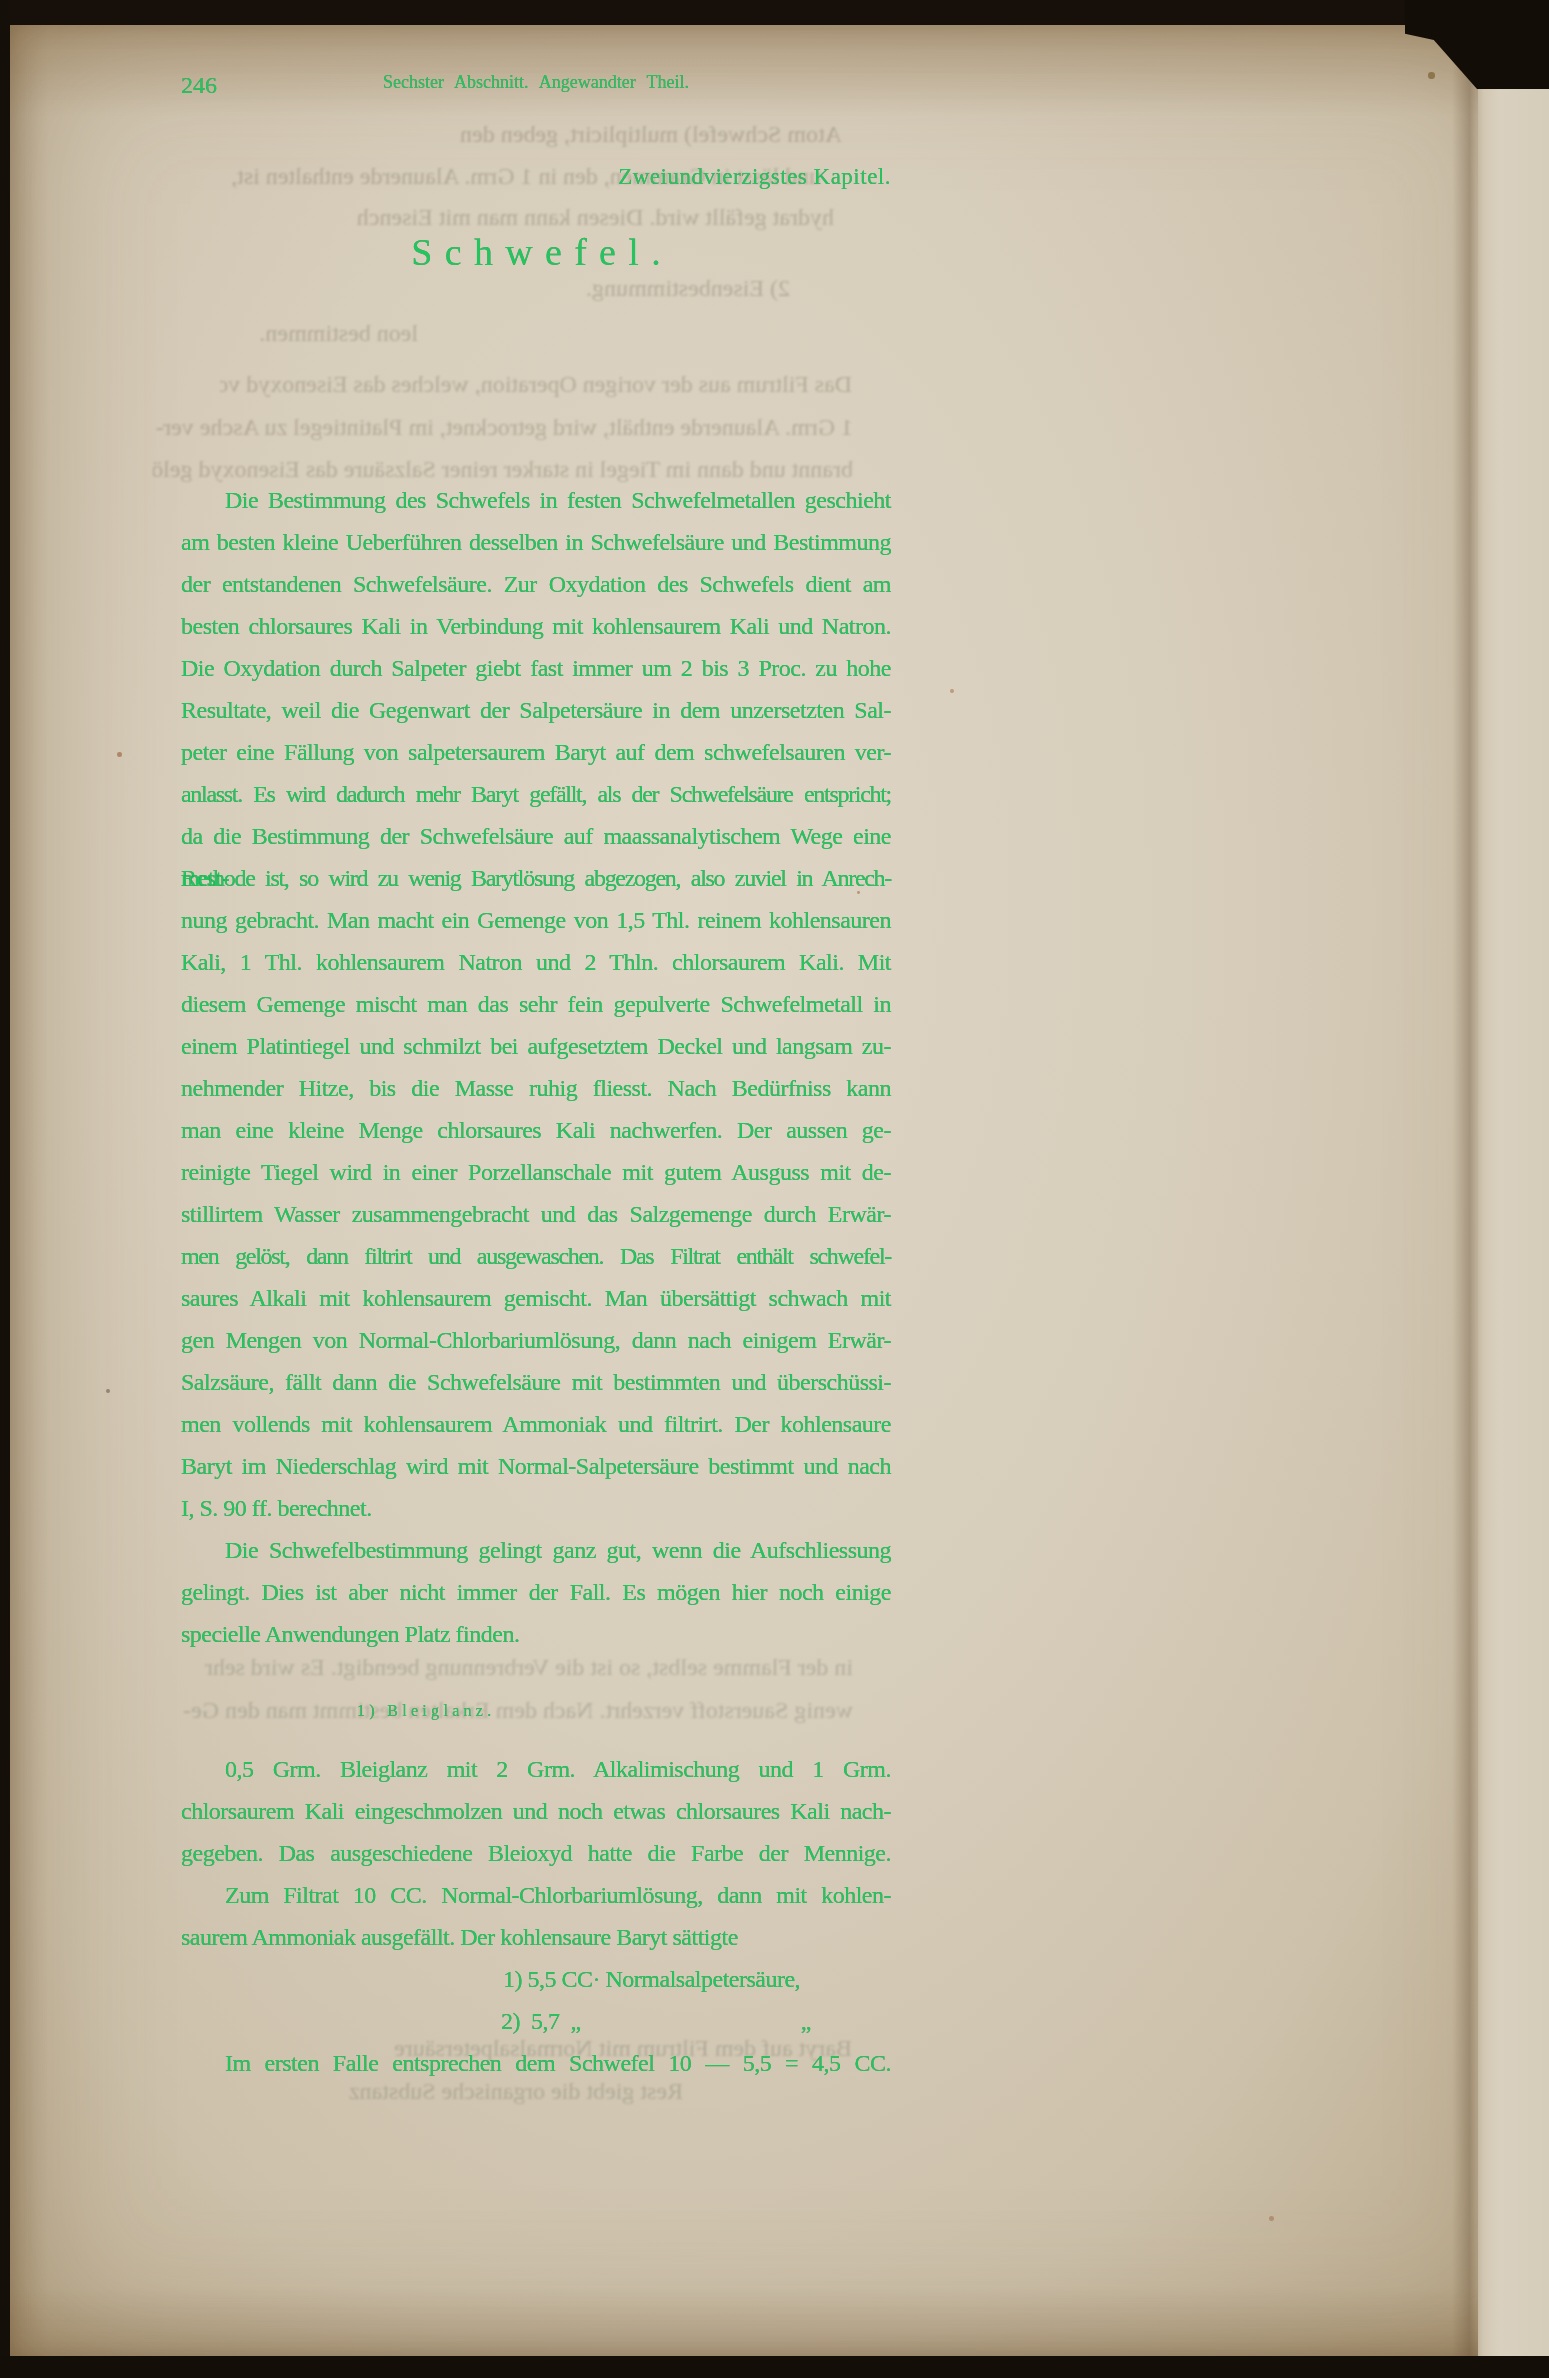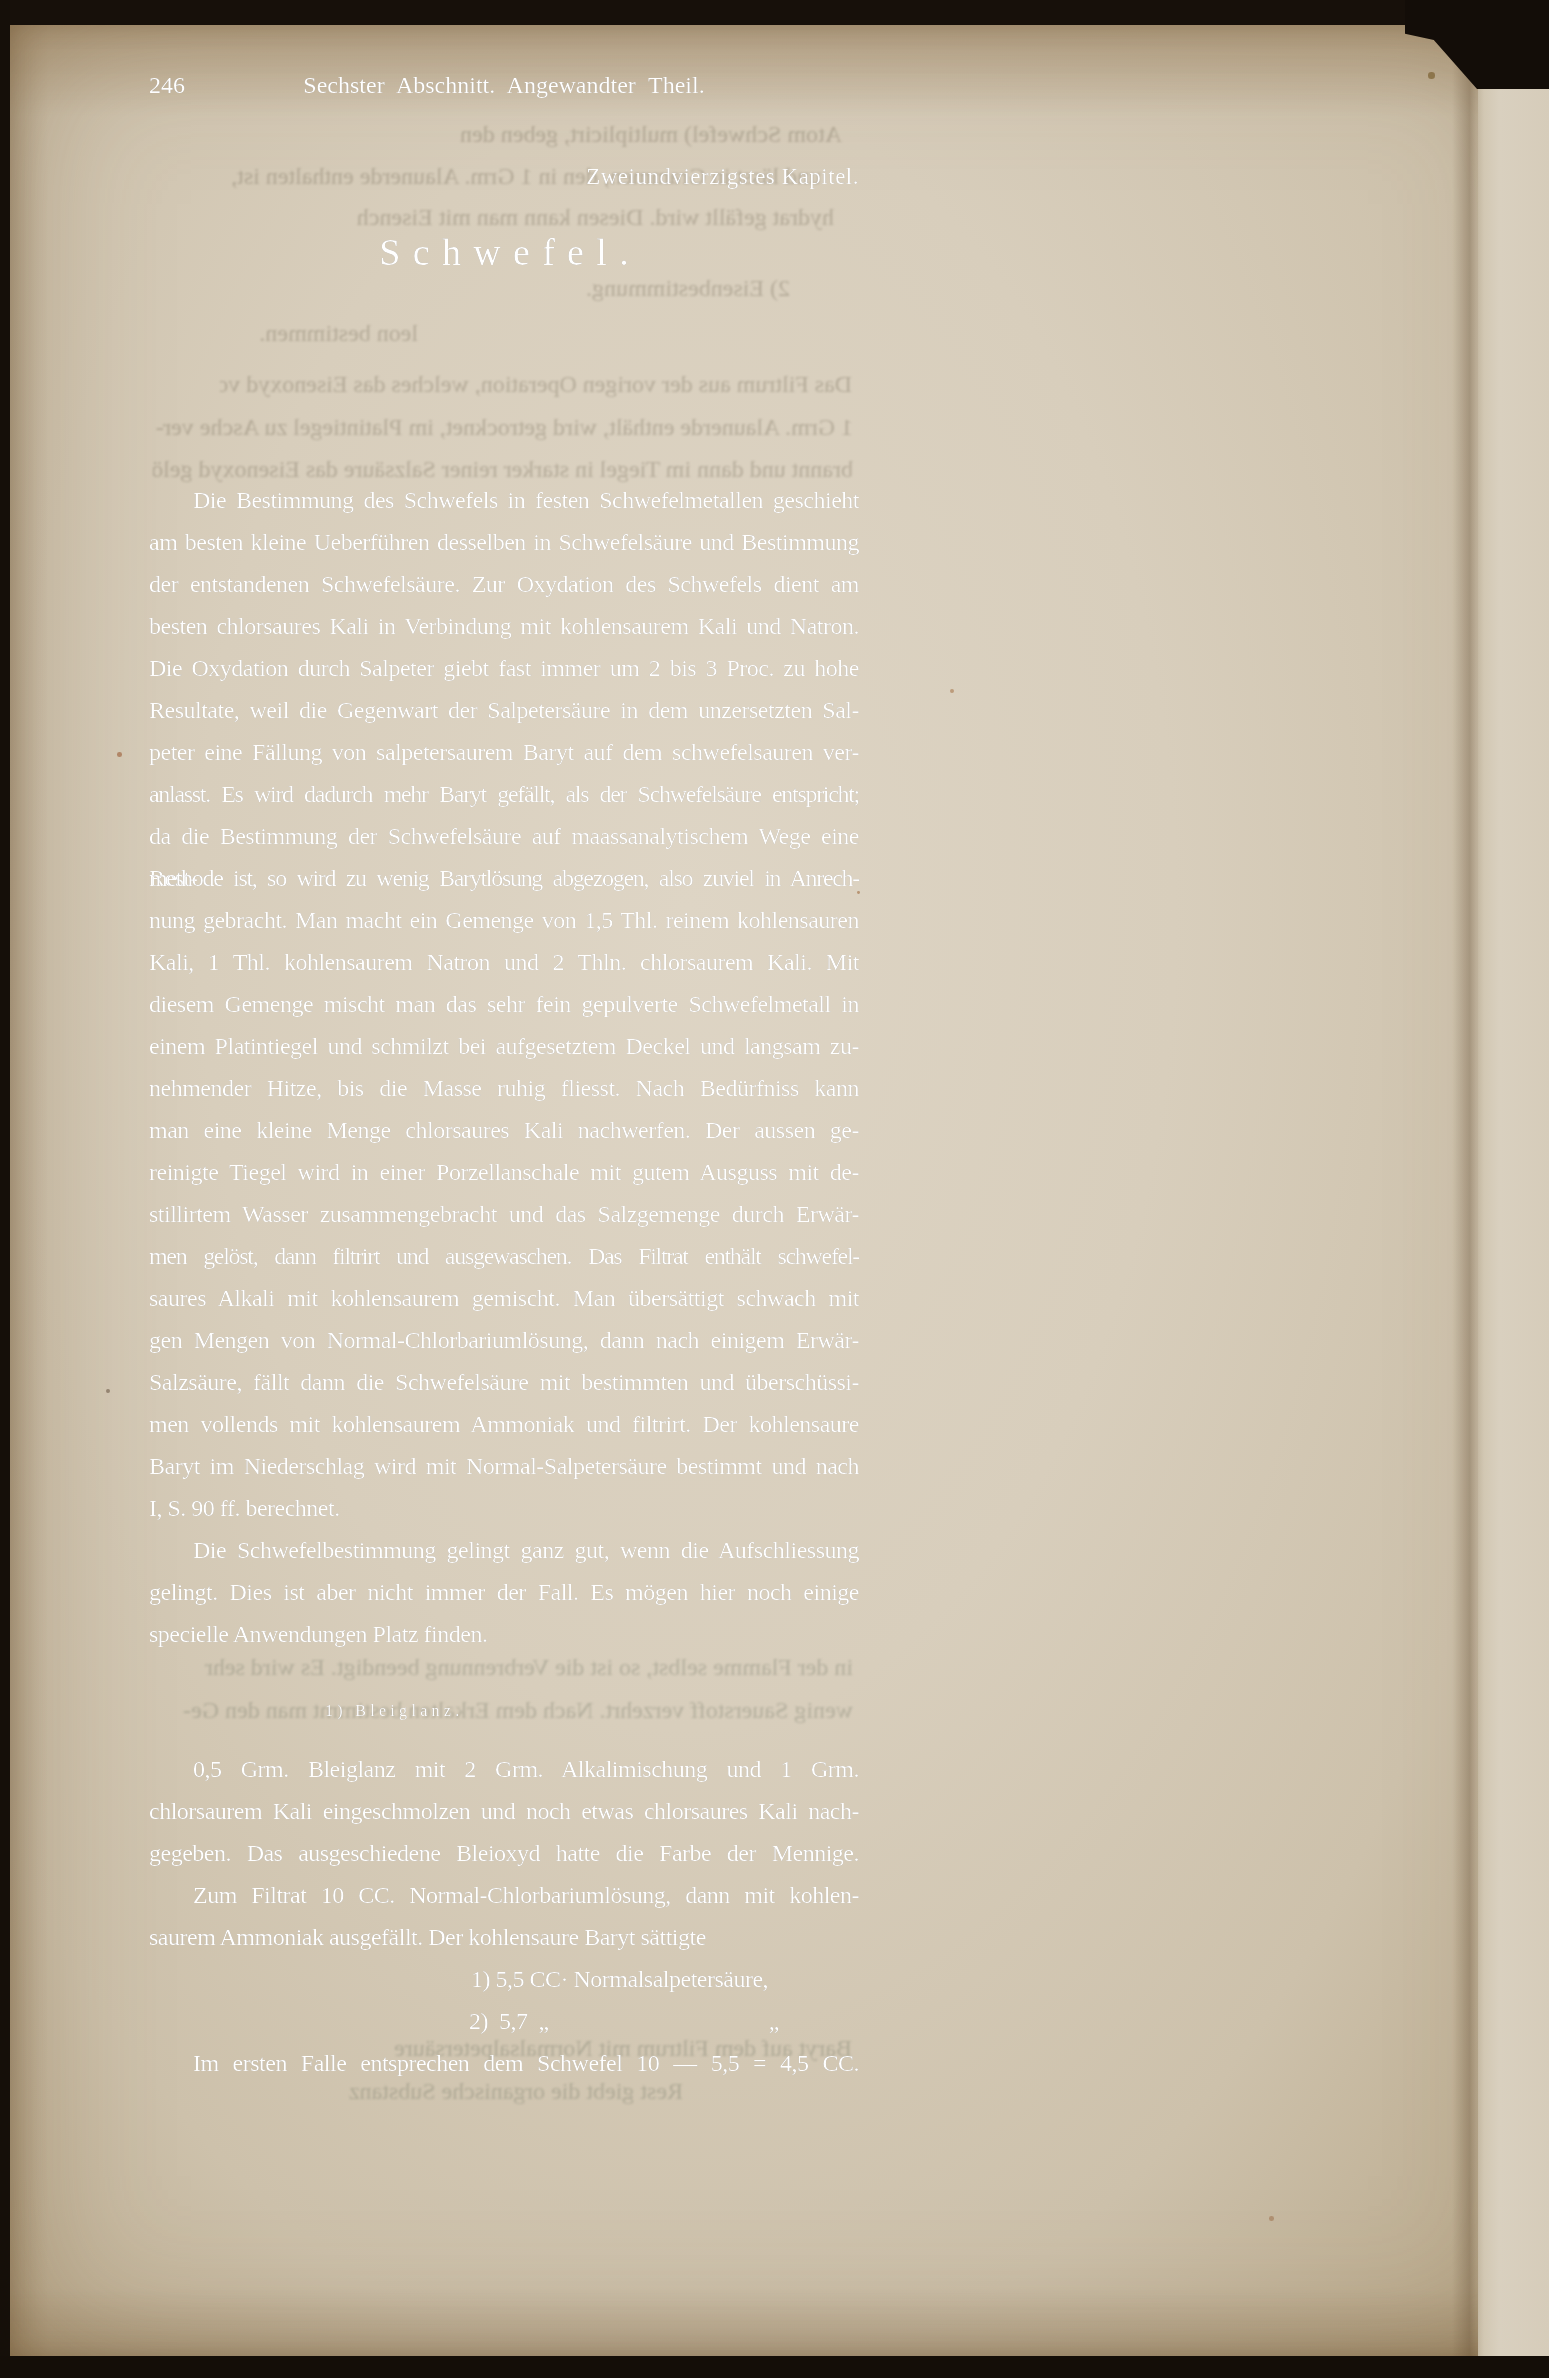--- a/index.html
+++ b/index.html
@@ -20,24 +20,24 @@
          background:linear-gradient(90deg,#cfc4ae 0%, #d9d0bf 30%, #d6ccba 100%);}
   .gutter{position:absolute;left:1452px;top:23px;bottom:21px;width:32px;
          background:linear-gradient(90deg, rgba(97,74,48,0) 0%, rgba(97,74,48,.34) 55%, rgba(97,74,48,.12) 75%, rgba(97,74,48,0) 100%);}
   
   .frame-top{position:absolute;left:0;top:0;width:100%;height:24.6px;background:#17100a;}
   .frame-left{position:absolute;left:0;top:0;width:10.4px;height:100%;background:#150f09;}
   .frame-bottom{position:absolute;left:0;bottom:0;width:100%;height:22px;background:#140e08;}
   .frame-right-top{position:absolute;right:0;top:0;width:144px;height:89px;background:#130d08;
          clip-path:polygon(0 0,100% 0,100% 100%,50% 100%,20% 45%,0 38%);}
   
-  .ink{color:#ffffff;text-shadow:0 0 0.5px rgba(62,54,43,.55);}
+  .ink{color:#22c55e;text-shadow:0 0 0.5px rgba(62,54,43,.55);margin-left:32px;}
   .hdr{position:absolute;left:149px;width:710px;}
   #page-number{position:absolute;left:149px;top:72px;font-size:24px;}
-  #running-header{top:72px;text-align:center;font-size:24px;word-spacing:6.6px;}
+  #running-header{top:72px;text-align:center;font-size:18px;word-spacing:6.6px;}
   #chapter-line{top:164px;text-align:right;font-size:23px;letter-spacing:0.5px;}
   #chapter-title{top:230px;text-align:center;font-size:38px;letter-spacing:12.3px;padding-left:12.3px;box-sizing:border-box;}
   #text-column{position:absolute;left:149px;top:479px;width:710px;}
   .line{height:42px;line-height:42px;font-size:24px;letter-spacing:-0.5px;
         text-align:justify;text-align-last:justify;white-space:nowrap;overflow:visible;}
   .line.j{white-space:normal;}
   .line.noj{text-align:left;text-align-last:left;}
   .line.indent{padding-left:44px;}
   .line.tight{letter-spacing:-1.3px;word-spacing:-1.4px;}
   .line.pre{white-space:pre;}

